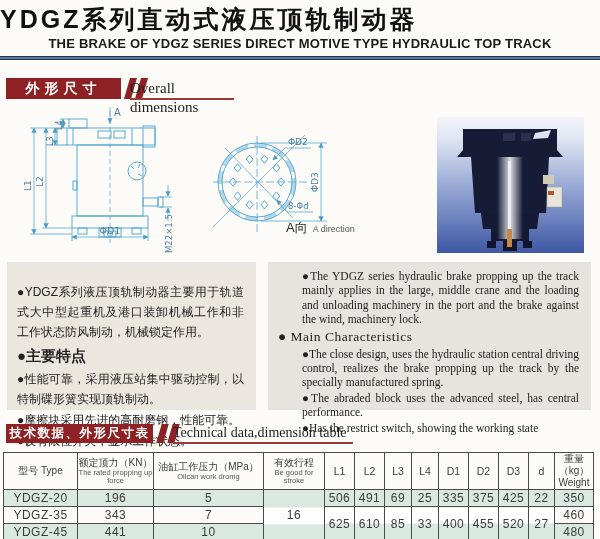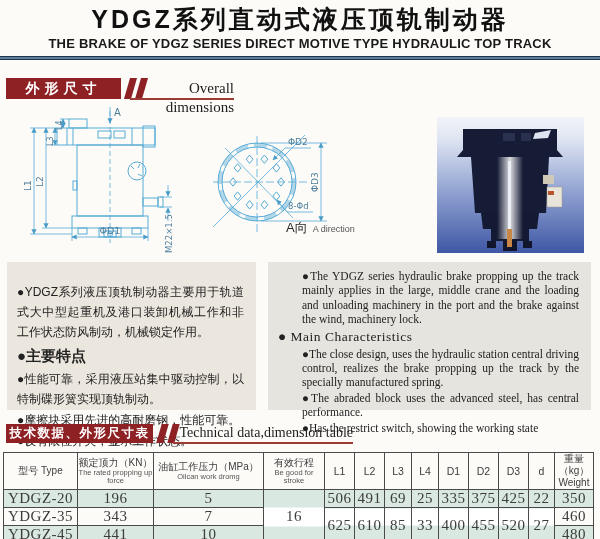--- a/index.html
+++ b/index.html
@@ -1,36 +1,36 @@
 <!DOCTYPE html>
 <html><head>
 <meta charset="utf-8">
 <style>
   html,body{margin:0;padding:0;}
   body{width:600px;height:539px;background:#fcfbf8;font-family:"Liberation Sans",sans-serif;overflow:hidden;}
   .page{position:relative;width:600px;height:539px;}
 
   
-  .title-cn{position:absolute;top:3px;left:0;width:600px;text-align:center;
+  .title-cn{position:absolute;top:3px;left:0;width:600px;text-align:left;
     font-size:25px;font-weight:bold;color:#111;letter-spacing:3px;}
   .title-en{position:absolute;top:36px;left:0;width:600px;text-align:center;
     font-size:13px;font-weight:bold;color:#1a1a1a;letter-spacing:0.2px;}
   .divider{position:absolute;left:0;top:56px;width:600px;height:2px;
     background:#5b7e9e;border-top:1px solid #20344a;border-bottom:1px solid #20344a;}
 
   
   .banner-box{position:absolute;background:#8e2124;color:#fff;font-weight:bold;
     display:flex;align-items:center;justify-content:center;}
   .b1-box{left:6px;top:78px;width:115px;height:21px;font-size:14px;letter-spacing:5px;}
   .b2-box{left:6px;top:424px;width:147px;height:19px;font-size:12.5px;letter-spacing:1.5px;}
   .stripe{position:absolute;width:7px;background:#8e2124;transform:skewX(-16deg);}
   .s1a{left:127px;top:78px;height:21px;} .s1b{left:138px;top:78px;height:21px;}
   .s2a{left:159px;top:424px;height:19px;} .s2b{left:170px;top:424px;height:19px;}
   .banner-en{position:absolute;font-family:"Liberation Serif",serif;color:#1d1d1d;
-    text-align:right;border-bottom:2px solid #9c3b35;}
+    text-align:left;border-bottom:2px solid #9c3b35;}
   .b1-en{left:130px;top:79px;width:104px;height:19px;line-height:19px;font-size:15px;}
   .b2-en{left:173px;top:424px;width:180px;height:18px;line-height:18px;font-size:14px;}
 
   
   .draw-wrap{position:absolute;left:0;top:100px;width:600px;height:160px;}
   svg text{font-family:"DejaVu Sans",sans-serif;fill:#4d7e9b;}
   .aview-title{position:absolute;left:286px;top:118px;white-space:nowrap;color:#2a2a2a;}
   .aview-title .cn{font-size:13px;}
   .aview-title .en{font-size:9px;color:#555;margin-left:5px;}
   .photo{position:absolute;left:437px;top:117px;width:147px;height:136px;
@@ -48,21 +48,21 @@
   .panel-en .b-head{font-size:13.5px;line-height:18px;letter-spacing:.5px;margin:1px 0;}
 
   
   table.spec{position:absolute;left:3px;top:452px;border-collapse:collapse;table-layout:fixed;
     width:590px;color:#3c3c3c;}
   table.spec td,table.spec th{border:1px solid #4a4a4a;text-align:center;vertical-align:middle;
     padding:0;font-weight:normal;overflow:hidden;}
   table.spec{border:1.5px solid #3a3a3a;}
   thead th{border-bottom:2px solid #242424;height:33px;}
   tbody tr{height:17px;}
-  tbody td{font-size:15px;letter-spacing:.5px;font-family:Liberation Serif, serif;}
+  tbody td{font-size:12px;letter-spacing:.5px;}
   .hcn{font-size:10px;line-height:12px;}
   .hen{font-size:7.5px;line-height:8.5px;color:#555;}
   .hdim{font-size:10.5px;}
   td.g{background:#d9e8e1;}
   td.stroke-cell{background:linear-gradient(180deg,#d9e8e1 0%,#d9e8e1 33%,#ffffff 33%,#ffffff 67%,#d9e8e1 67%);}
   td.merged-cell{background:linear-gradient(180deg,#ffffff 0%,#ffffff 50%,#d9e8e1 50%);}
 </style>
 </head>
 <body>
 

